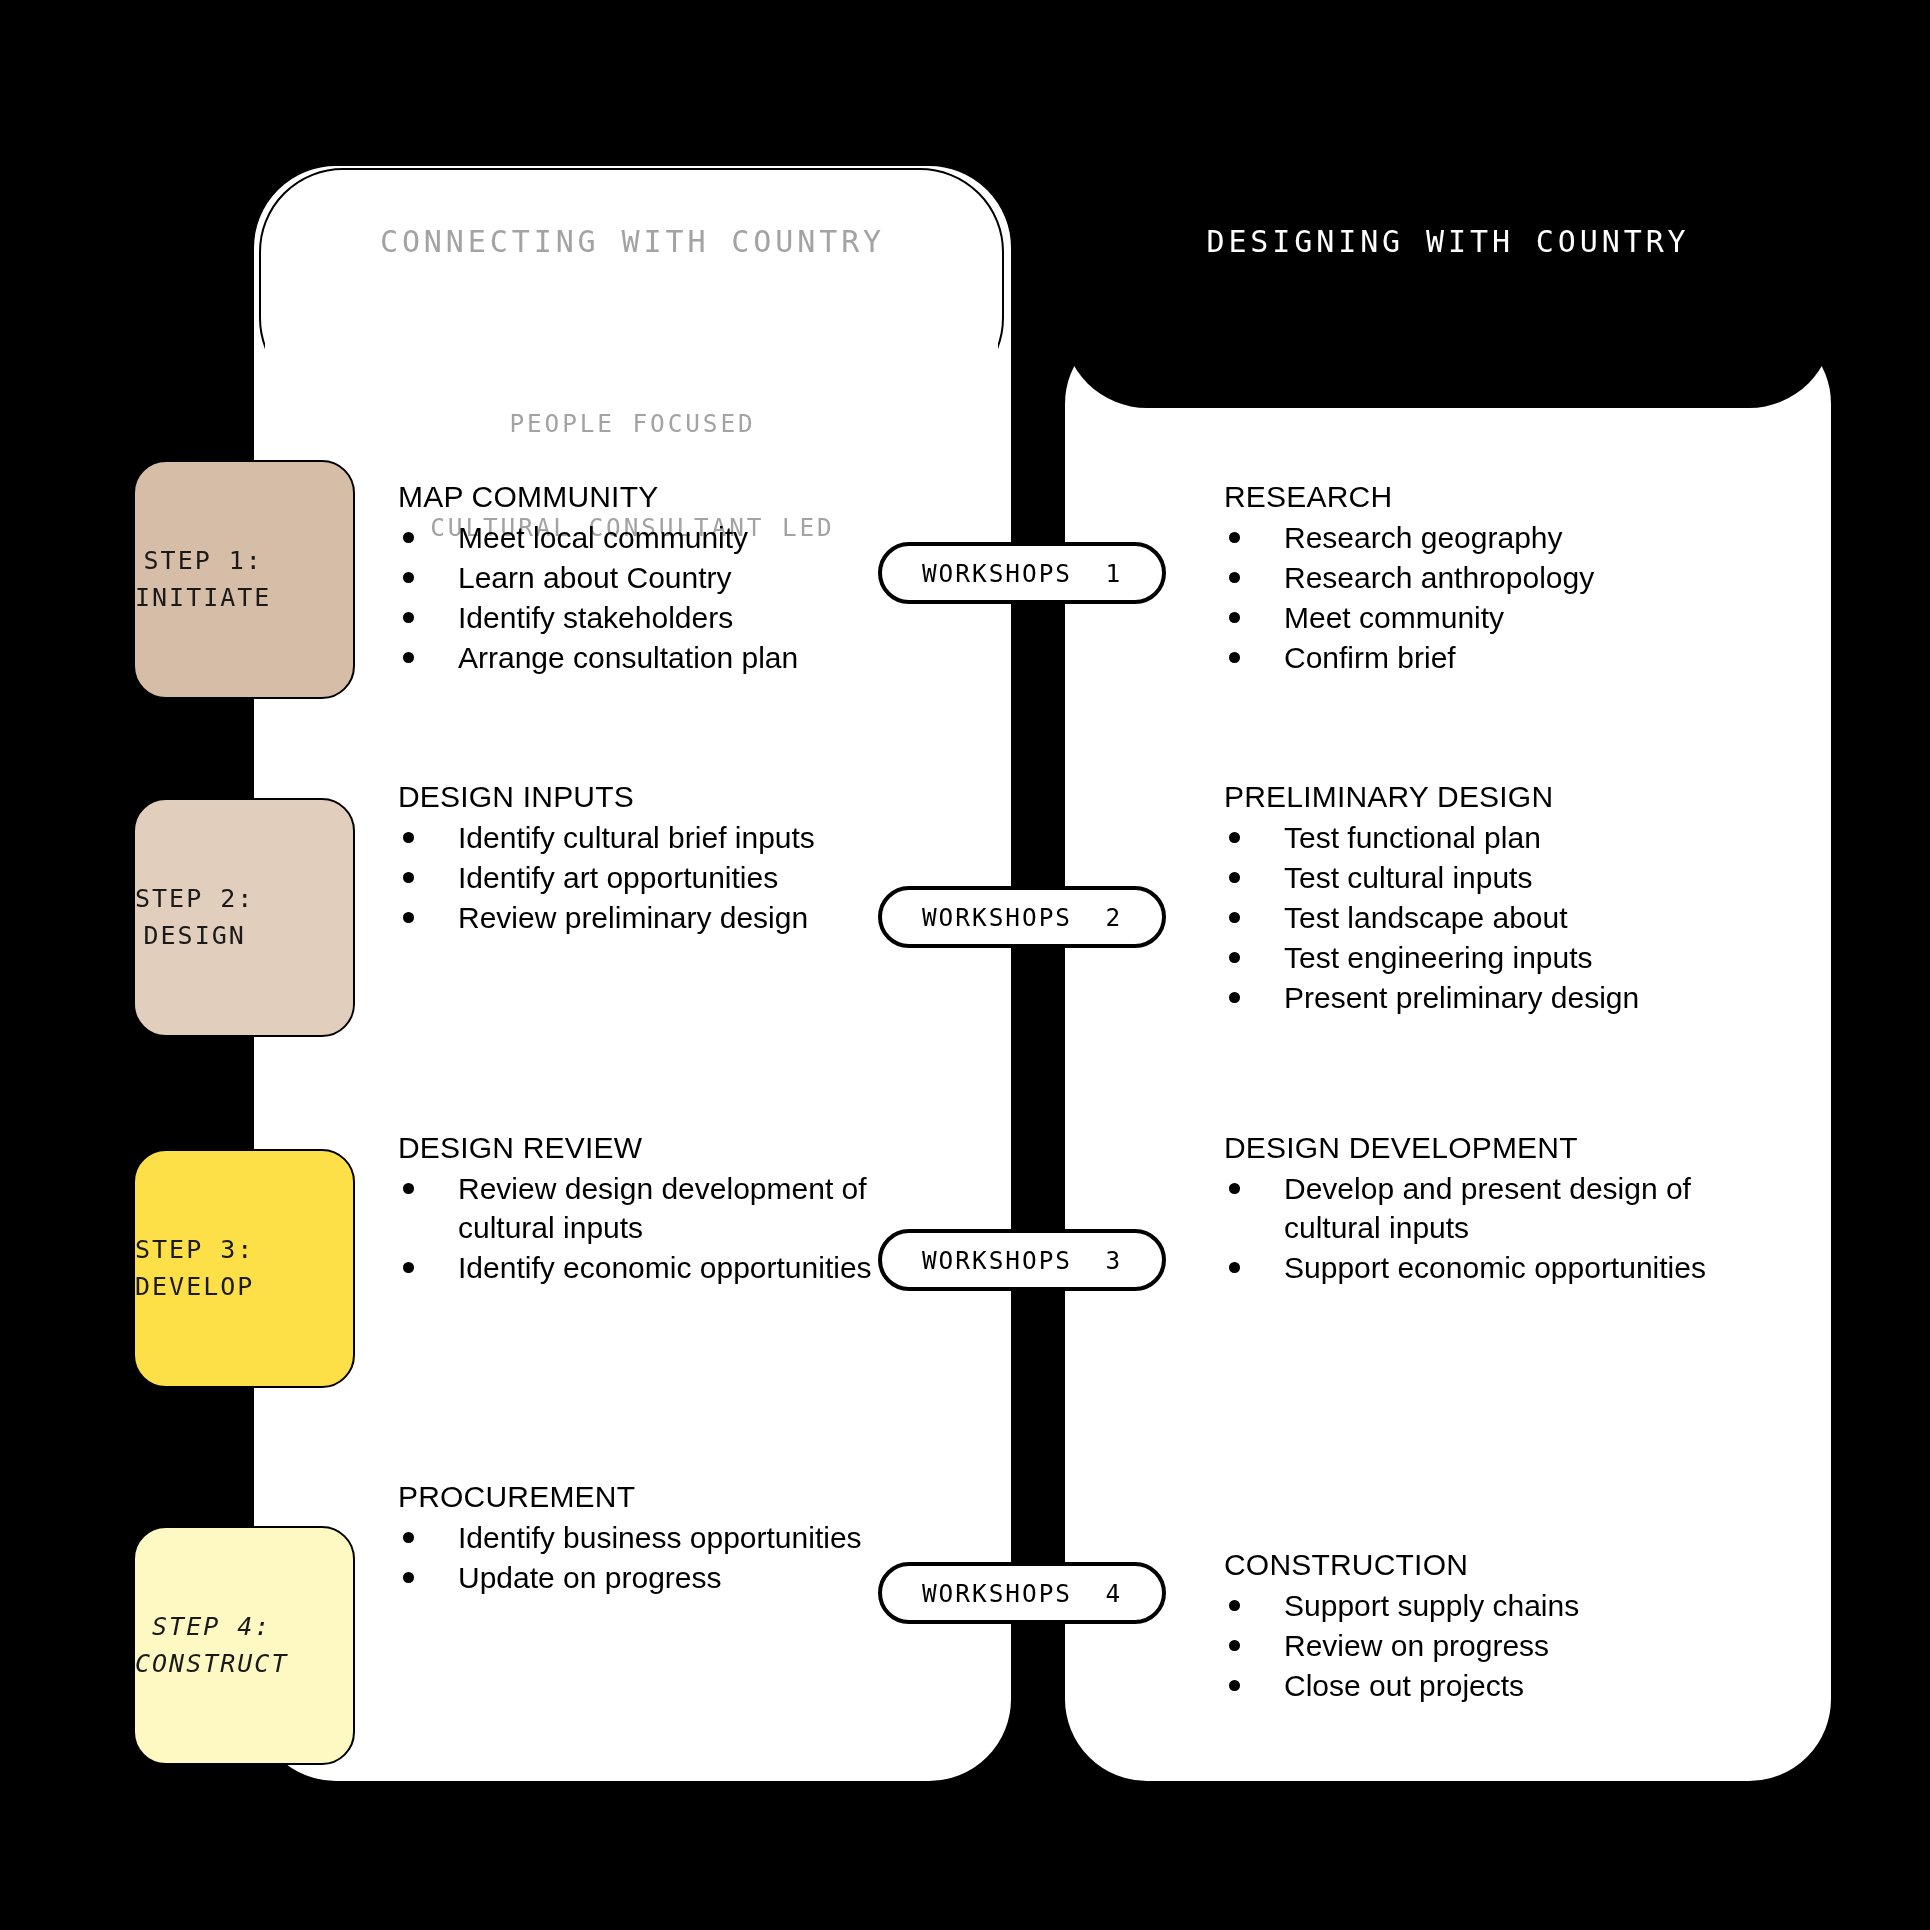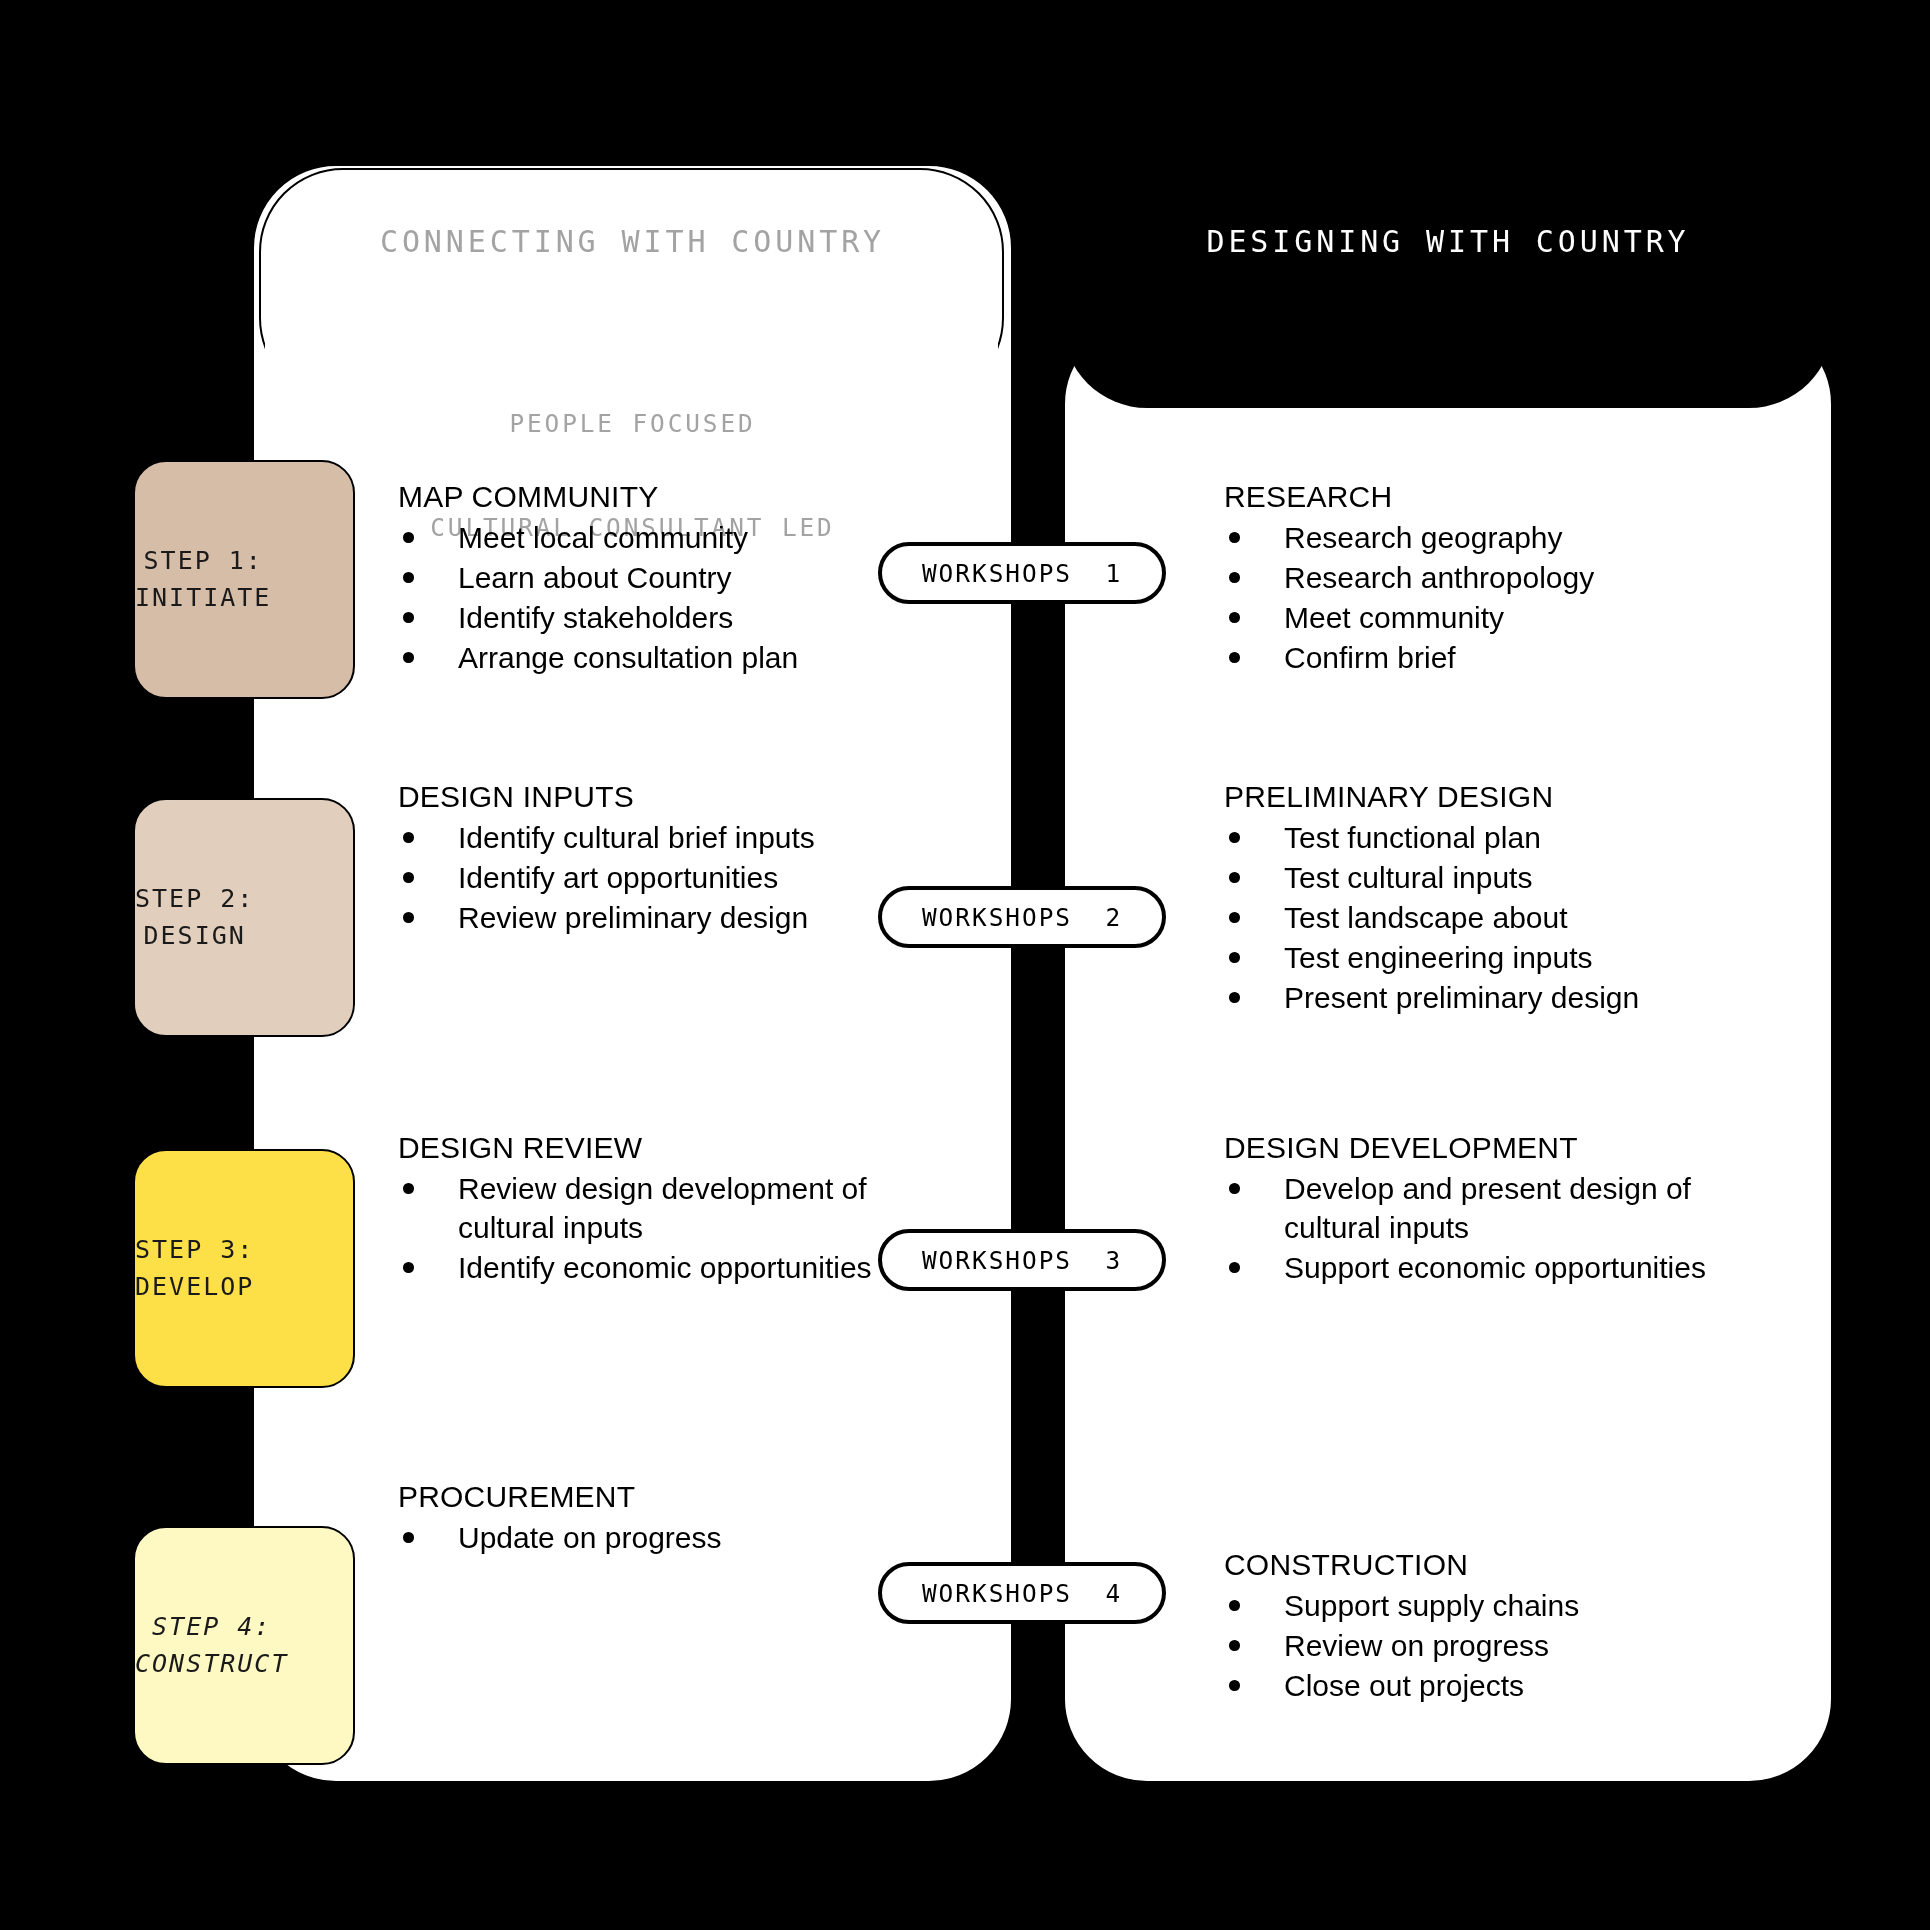--- a/index.html
+++ b/index.html
@@ -223,20 +223,21 @@
       <div class="block left" style="top: 1131px;">
         <h3>DESIGN REVIEW</h3>
         <ul>
           <li>Review design development of cultural inputs</li>
           <li>Identify economic opportunities</li>
         </ul>
       </div>
       <div class="block left" style="top: 1480px;">
         <h3>PROCUREMENT</h3>
         <ul>
+          <li>Identify business opportunities</li>
           <li>Update on progress</li>
         </ul>
       </div>
       <div class="block right" style="top: 480px;">
         <h3>RESEARCH</h3>
         <ul>
           <li>Research geography</li>
           <li>Research anthropology</li>
           <li>Meet community</li>
           <li>Confirm brief</li>

